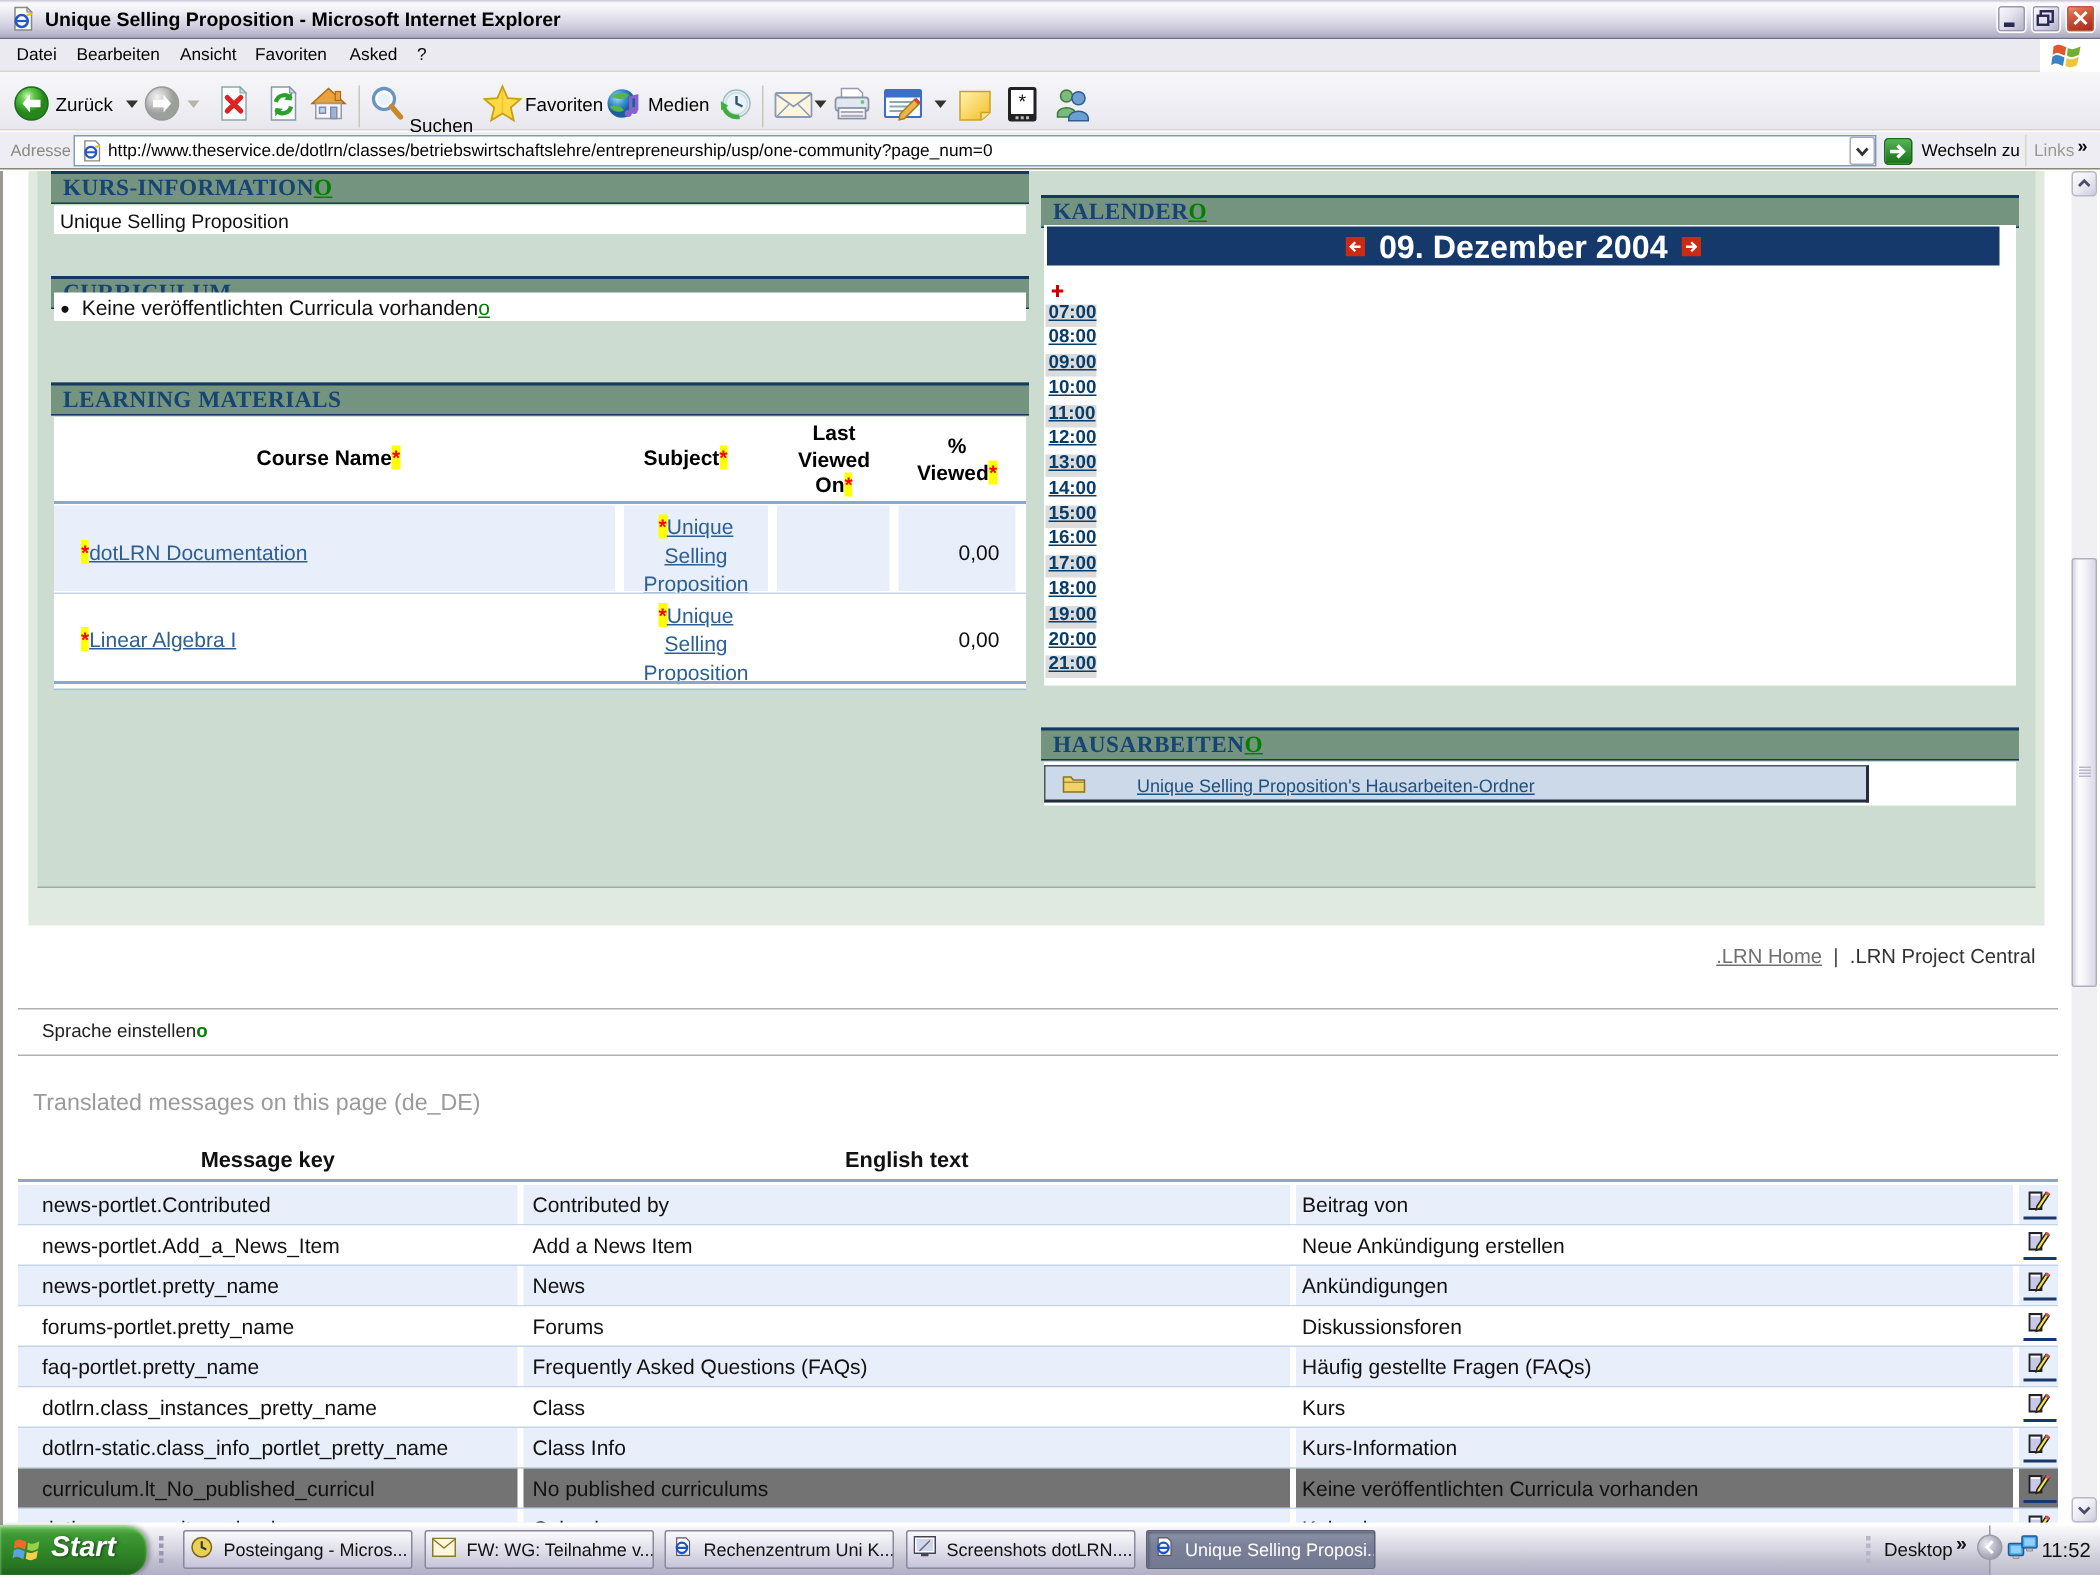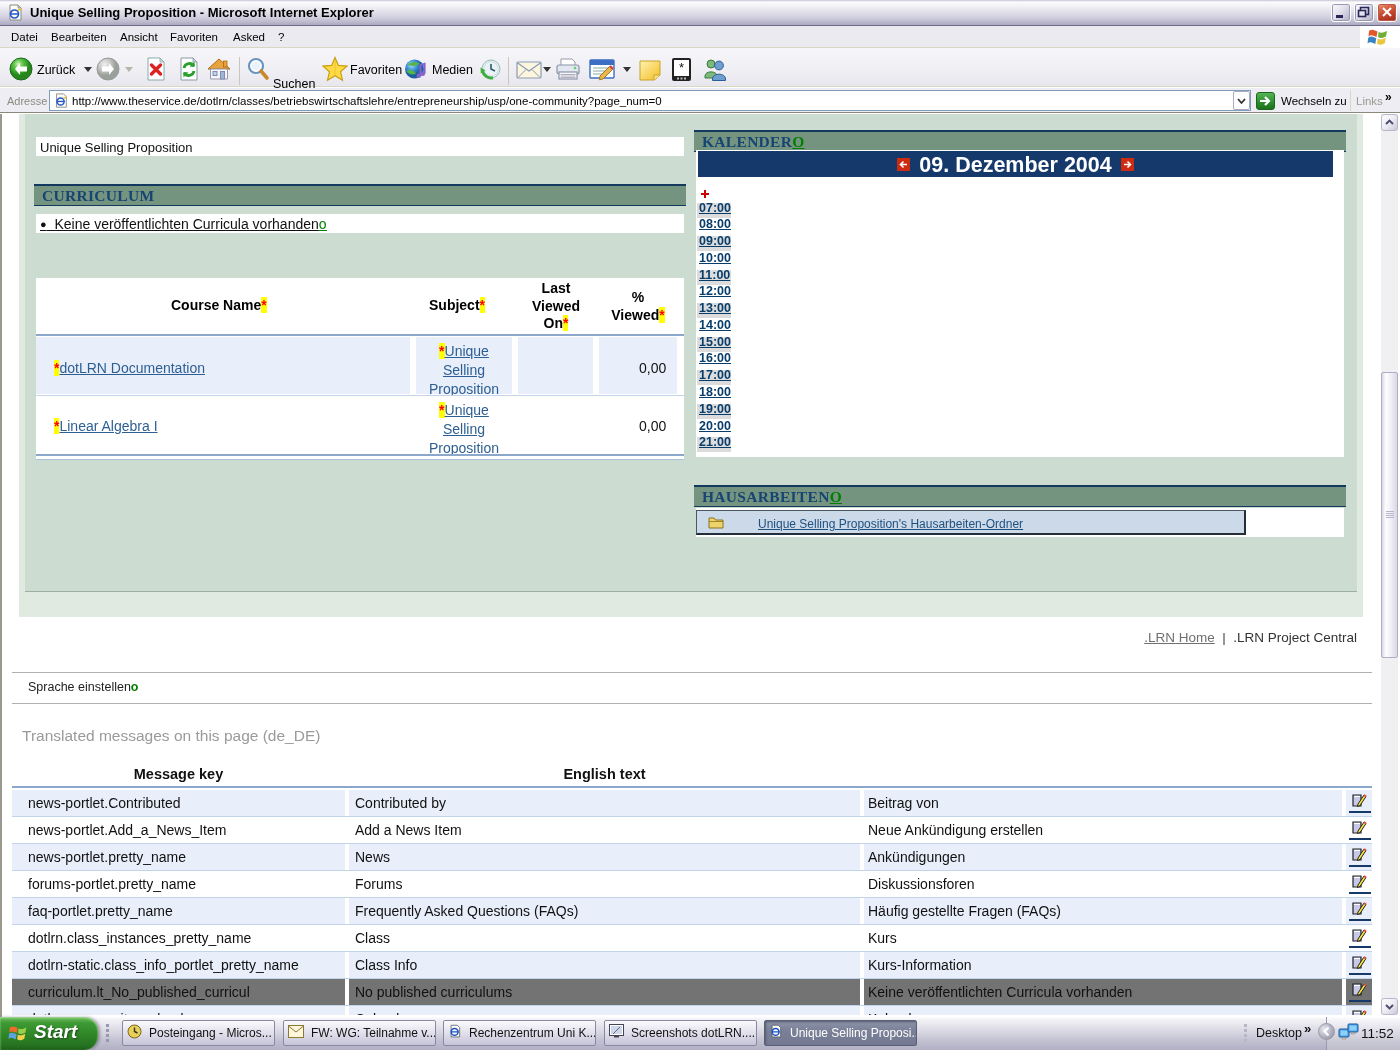--- a/index.html
+++ b/index.html
@@ -271,25 +271,27 @@
     <div class="abs" style="left:1281px;top:7px;font-size:11.5px;color:#000;">Wechseln zu</div>
     <div class="abs" style="left:1350px;top:2px;width:1px;height:21px;background:#d9d6c2;"></div>
     <div class="abs" style="left:1356px;top:7px;font-size:11.5px;color:#9a9a92;">Links</div>
     <div class="abs" style="left:1385px;top:2px;font-size:12px;font-weight:bold;color:#000;">»</div>
   </div>
   <div id="client">
     <div id="clientborder"></div>
     <div id="greenpale"></div>
     <div id="greenmain"></div>
 
+    <div class="pbar" style="left:34px;top:0px;width:652px;">KURS-INFORMATION<span class="gm">O</span></div>
     <div class="white" style="left:36px;top:23px;width:648px;height:19px;font-size:13px;color:#111;padding:3px 0 0 4px;">Unique Selling Proposition</div>
 
     <div class="pbar" style="left:34px;top:70px;width:652px;">CURRICULUM</div>
-    <div class="white" style="left:36px;top:100px;width:648px;height:19px;font-size:14px;color:#111;padding:2px 0 0 4px;text-decoration:underline;"><span style="font-size:11px;position:relative;top:-1px;">●</span>&nbsp; Keine veröffentlichten Curricula vorhanden<span style="color:#008000;text-decoration:underline;">o</span></div>
-
+    <div class="white" style="left:36px;top:81px;width:648px;height:19px;font-size:14px;color:#111;padding:2px 0 0 4px;"><span style="font-size:11px;position:relative;top:-1px;">●</span>&nbsp; Keine veröffentlichten Curricula vorhanden<span style="color:#008000;text-decoration:underline;">o</span></div>
+
+    <div class="pbar" style="left:34px;top:141px;width:652px;">LEARNING MATERIALS</div>
     <div class="white" style="left:36px;top:164px;width:648px;height:182px;">
       <div class="abs" style="left:0;top:0;width:648px;height:56px;font-size:14px;font-weight:bold;color:#000;">
         <div class="abs" style="left:135px;top:19px;">Course Name<span class="star">*</span></div>
         <div class="abs" style="left:393px;top:19px;">Subject<span class="star">*</span></div>
         <div class="abs" style="left:485px;top:2px;width:70px;text-align:center;line-height:17.5px;">Last<br>Viewed<br>On<span class="star">*</span></div>
         <div class="abs" style="left:567px;top:11px;width:70px;text-align:center;line-height:17.5px;">%<br>Viewed<span class="star">*</span></div>
       </div>
       <div class="abs" style="left:0;top:56px;width:648px;height:2px;background:#8ba7cb;"></div>
       <div class="abs" style="left:0;top:59px;width:648px;height:57px;background:#e8eefa;">
         <div class="abs" style="left:374px;top:0;width:6px;height:57px;background:#fff;"></div>

